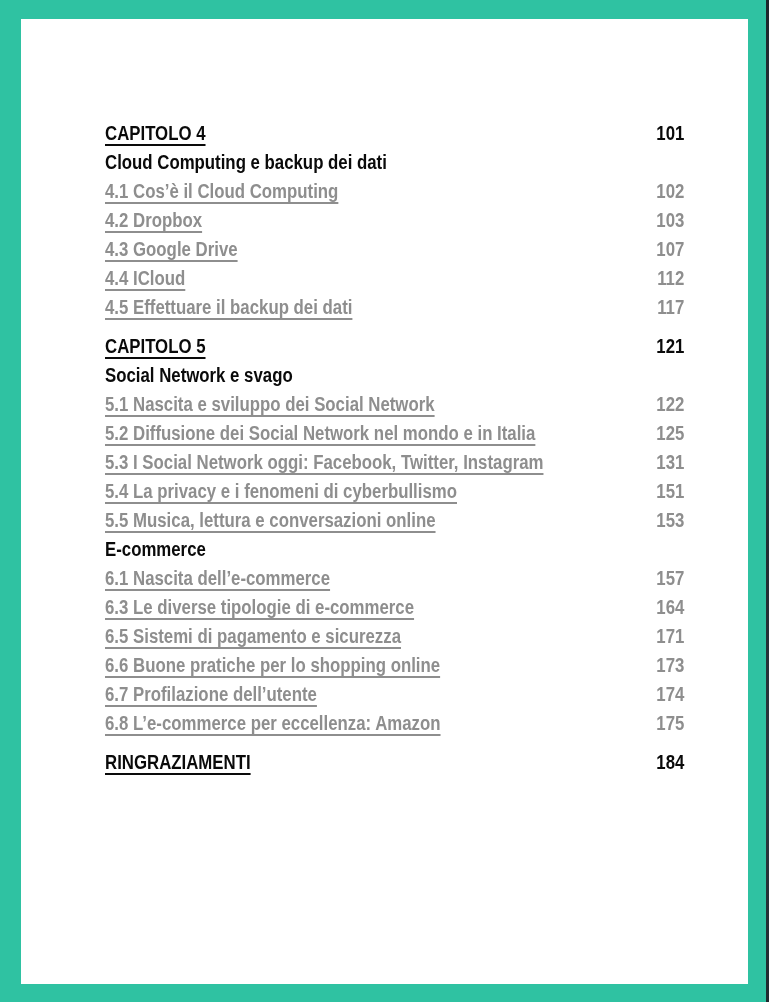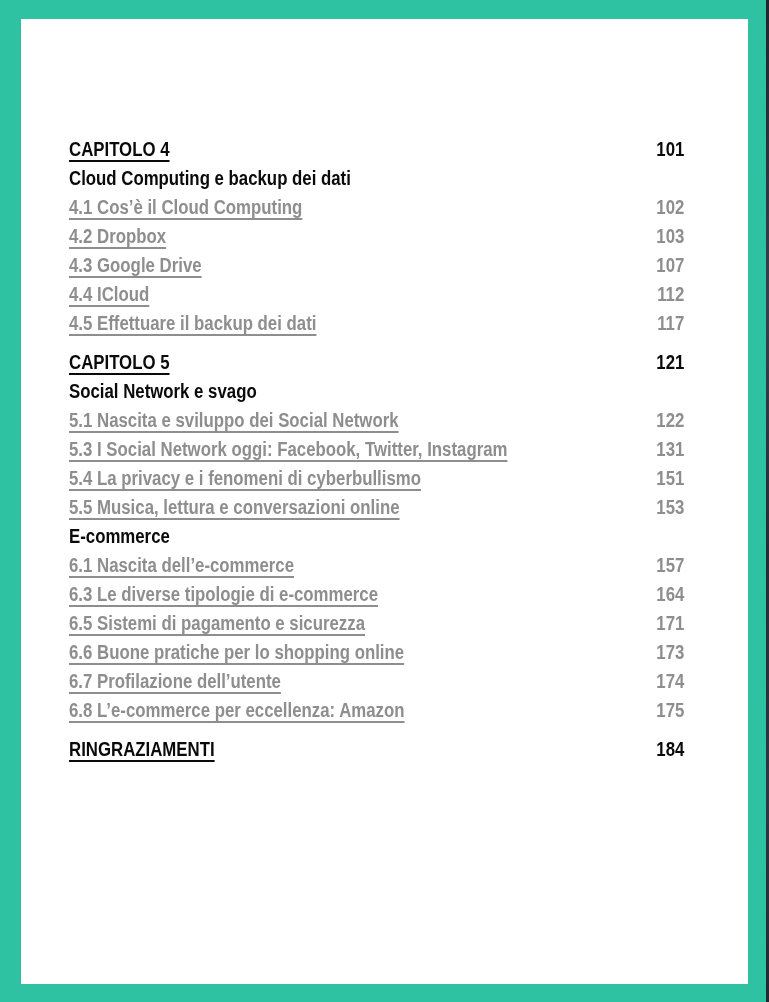--- a/index.html
+++ b/index.html
@@ -11,21 +11,21 @@
   }
   *{box-sizing:border-box;margin:0;padding:0;}
   html,body{width:769px;height:1002px;}
   body{font-family:"Liberation Sans",sans-serif;background:#fff;}
 
   .screen{position:relative;width:769px;height:1002px;background:var(--frame-teal);overflow:hidden;}
   .edge-strip{position:absolute;right:0;top:0;width:3px;height:100%;
     background:linear-gradient(180deg,#1c262b 0%,#33424a 30%,#222d33 55%,#2b383f 80%,#1f2a2f 100%);}
   .page{position:absolute;left:21px;top:19px;width:727px;height:965px;background:var(--page-white);}
 
-  .toc{padding:100px 64px 0 48px;margin-top:16px;}
+  .toc{padding:100px 64px 0 84px;}
   .row{display:flex;justify-content:space-between;align-items:center;height:29px;}
   .row.gap{margin-top:10px;}
 
   .txt{display:inline-block;font-size:20px;font-weight:700;white-space:nowrap;transform:scaleX(0.84);}
   .label{transform-origin:left center;}
   .num{transform-origin:right center;}
 
   .chapter{color:var(--ink-black);text-decoration:underline;text-decoration-thickness:2px;text-underline-offset:4px;cursor:pointer;}
   .subtitle{color:var(--ink-black);}
   .item{color:var(--link-gray);text-decoration:underline;text-decoration-thickness:1.5px;text-underline-offset:4px;cursor:pointer;}
@@ -72,20 +72,24 @@
         <span class="txt num num-black">121</span>
       </div>
       <div class="row">
         <span class="txt label subtitle">Social Network e svago</span>
       </div>
       <div class="row">
         <span class="txt label item">5.1 Nascita e sviluppo dei Social Network</span>
         <span class="txt num num-gray">122</span>
       </div>
       <div class="row">
+        <span class="txt label item">5.2 Diffusione dei Social Network nel mondo e in Italia</span>
+        <span class="txt num num-gray">125</span>
+      </div>
+      <div class="row">
         <span class="txt label item">5.3 I Social Network oggi: Facebook, Twitter, Instagram</span>
         <span class="txt num num-gray">131</span>
       </div>
       <div class="row">
         <span class="txt label item">5.4 La privacy e i fenomeni di cyberbullismo</span>
         <span class="txt num num-gray">151</span>
       </div>
       <div class="row">
         <span class="txt label item">5.5 Musica, lettura e conversazioni online</span>
         <span class="txt num num-gray">153</span>

